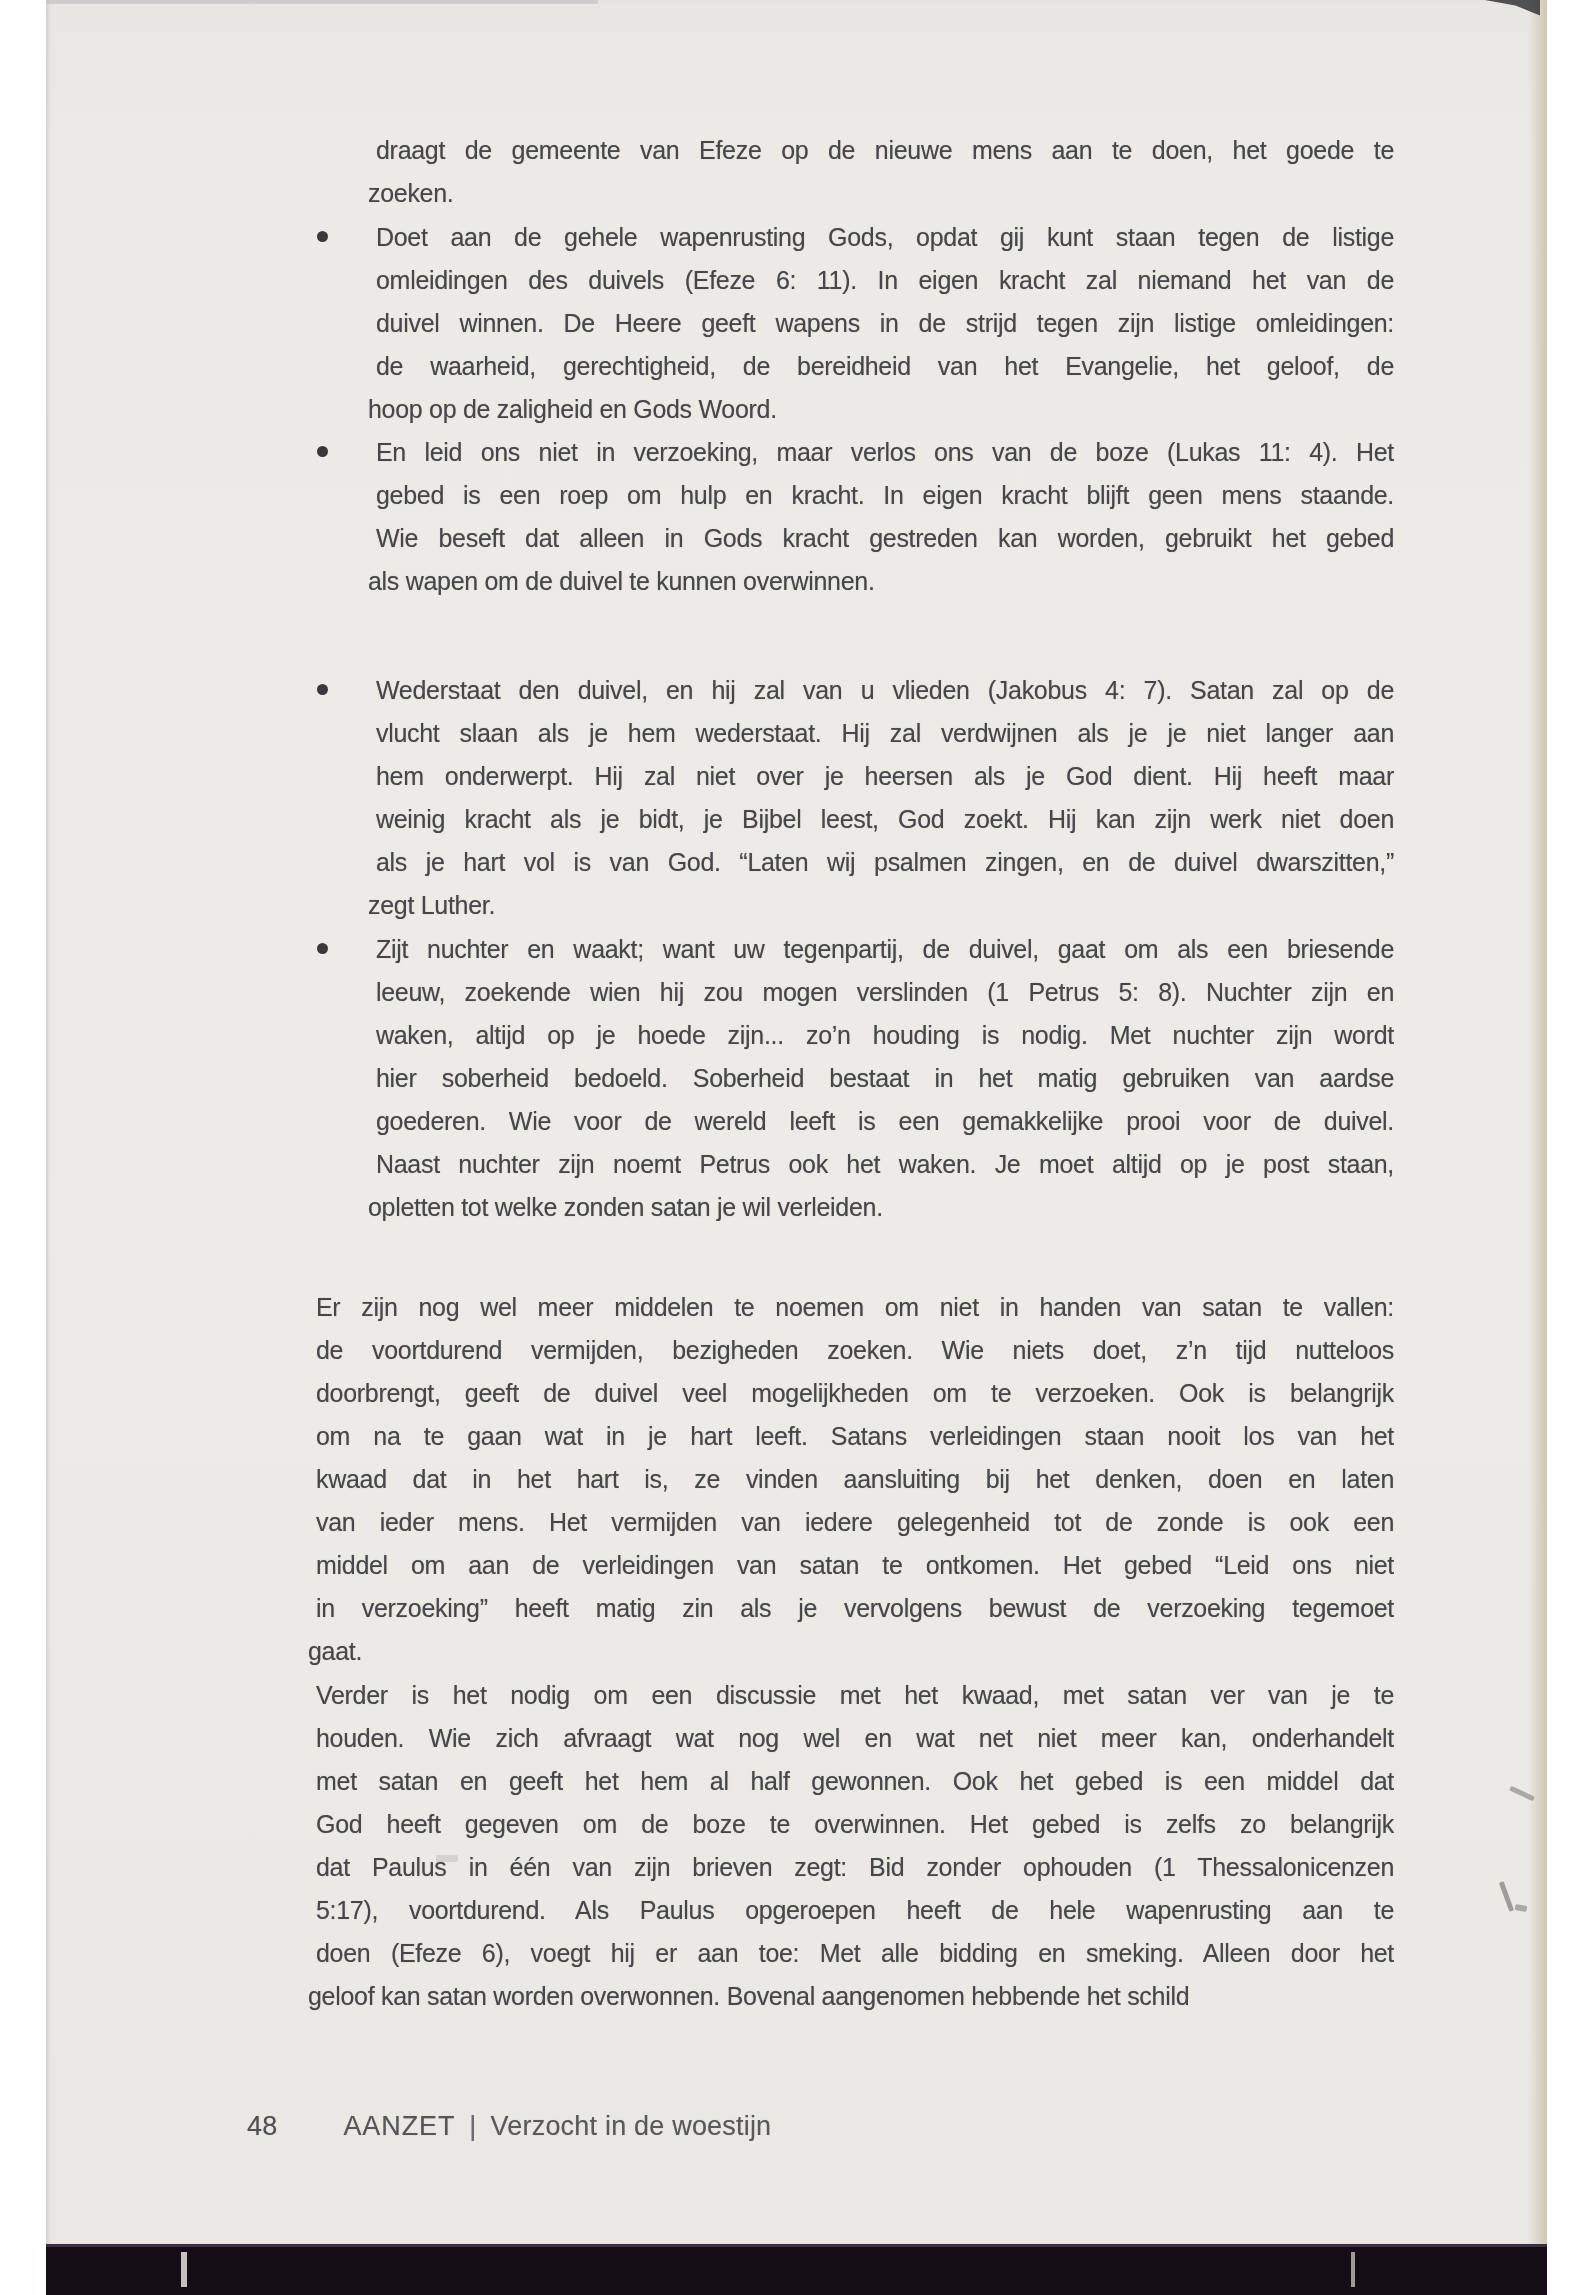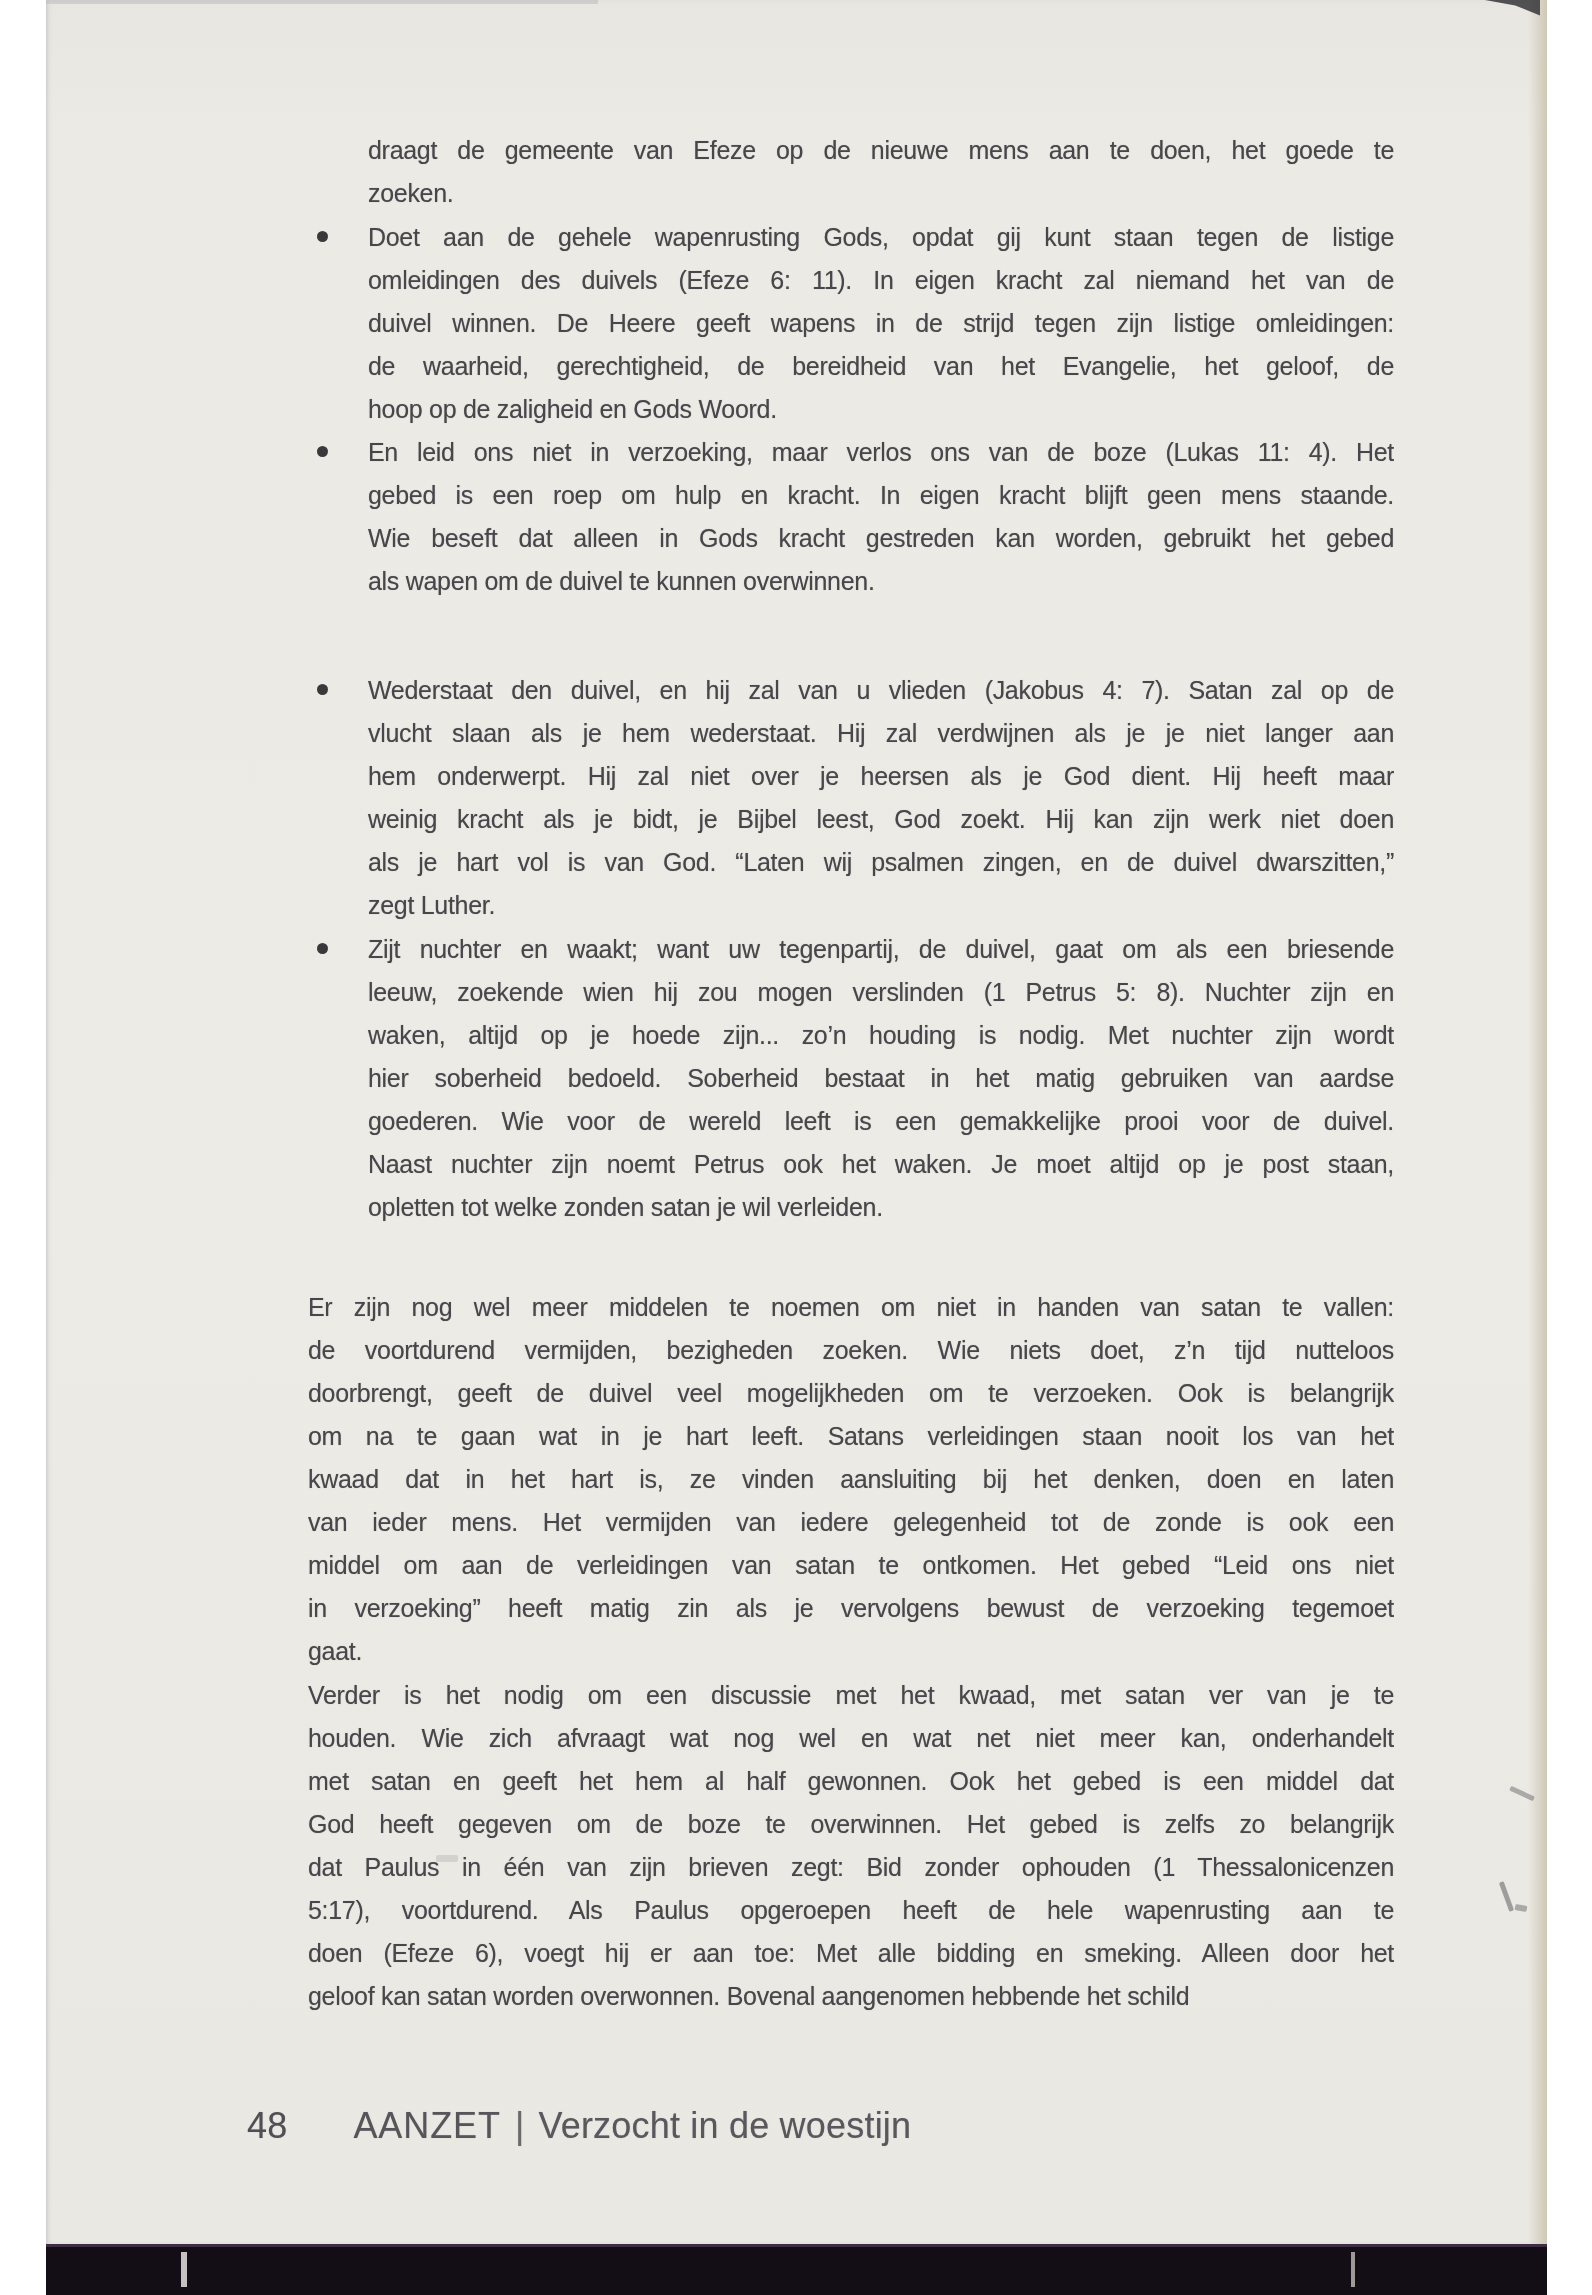--- a/index.html
+++ b/index.html
@@ -33,36 +33,36 @@
     position:absolute;left:46px;top:2244px;width:1501px;height:52px;
     background:#130e15;border-top:3.5px solid #3f2d46;
   }
   .band-notch{position:absolute;top:5.2px;width:6px;height:35px;background:#d8d5d0;opacity:.9;}
   .speck{position:absolute;background:#6a6a6e;border-radius:1.7px;}
   .block{position:absolute;left:262px;width:1086px;color:#47474b;
     font-size:25px;line-height:43px;letter-spacing:-0.3px;
     text-shadow:0 0 0.9px rgba(70,70,80,.45);}
   .block.ind .line{padding-left:60px;}
   .line{height:43px;white-space:nowrap;}
-  .line.j{text-align:justify;text-align-last:justify;white-space:normal;height:43px;overflow:hidden;}
+  .line.j{text-align:justify;text-align-last:justify;white-space:normal;height:43px;overflow:hidden;margin-left:8px;}
   .line.nj{text-align:left;}
   .it{}
   .dot{position:absolute;left:8.6px;top:14.7px;width:11.2px;height:11.2px;border-radius:50%;background:#39393d;}
   
   [data-block="0"]{top:129px;}
   [data-block="1"]{top:216px;}
   [data-block="2"]{top:431px;}
   [data-block="3"]{top:669px;}
   [data-block="4"]{top:928px;}
   [data-block="5"]{top:1286px;}
   [data-block="6"]{top:1674px;}
   
   .footer{
     position:absolute;left:201px;top:2107px;display:flex;align-items:baseline;
-    color:#55555a;font-size:36px;line-height:38px;letter-spacing:0.2px;
+    color:#55555a;font-size:27px;line-height:38px;letter-spacing:0.2px;
     text-shadow:0 0 0.9px rgba(80,80,90,.4);
     justify-content:space-between;
   }
   .footer .pagenum{color:#4f4f54;}
   .footer .series{margin-left:66px;letter-spacing:0.9px;}
   .footer .sep{margin:0 14px;color:#6a6a6e;}
   .footer .chapter{color:#58585d;}
 </style>
 </head>
 <body>

